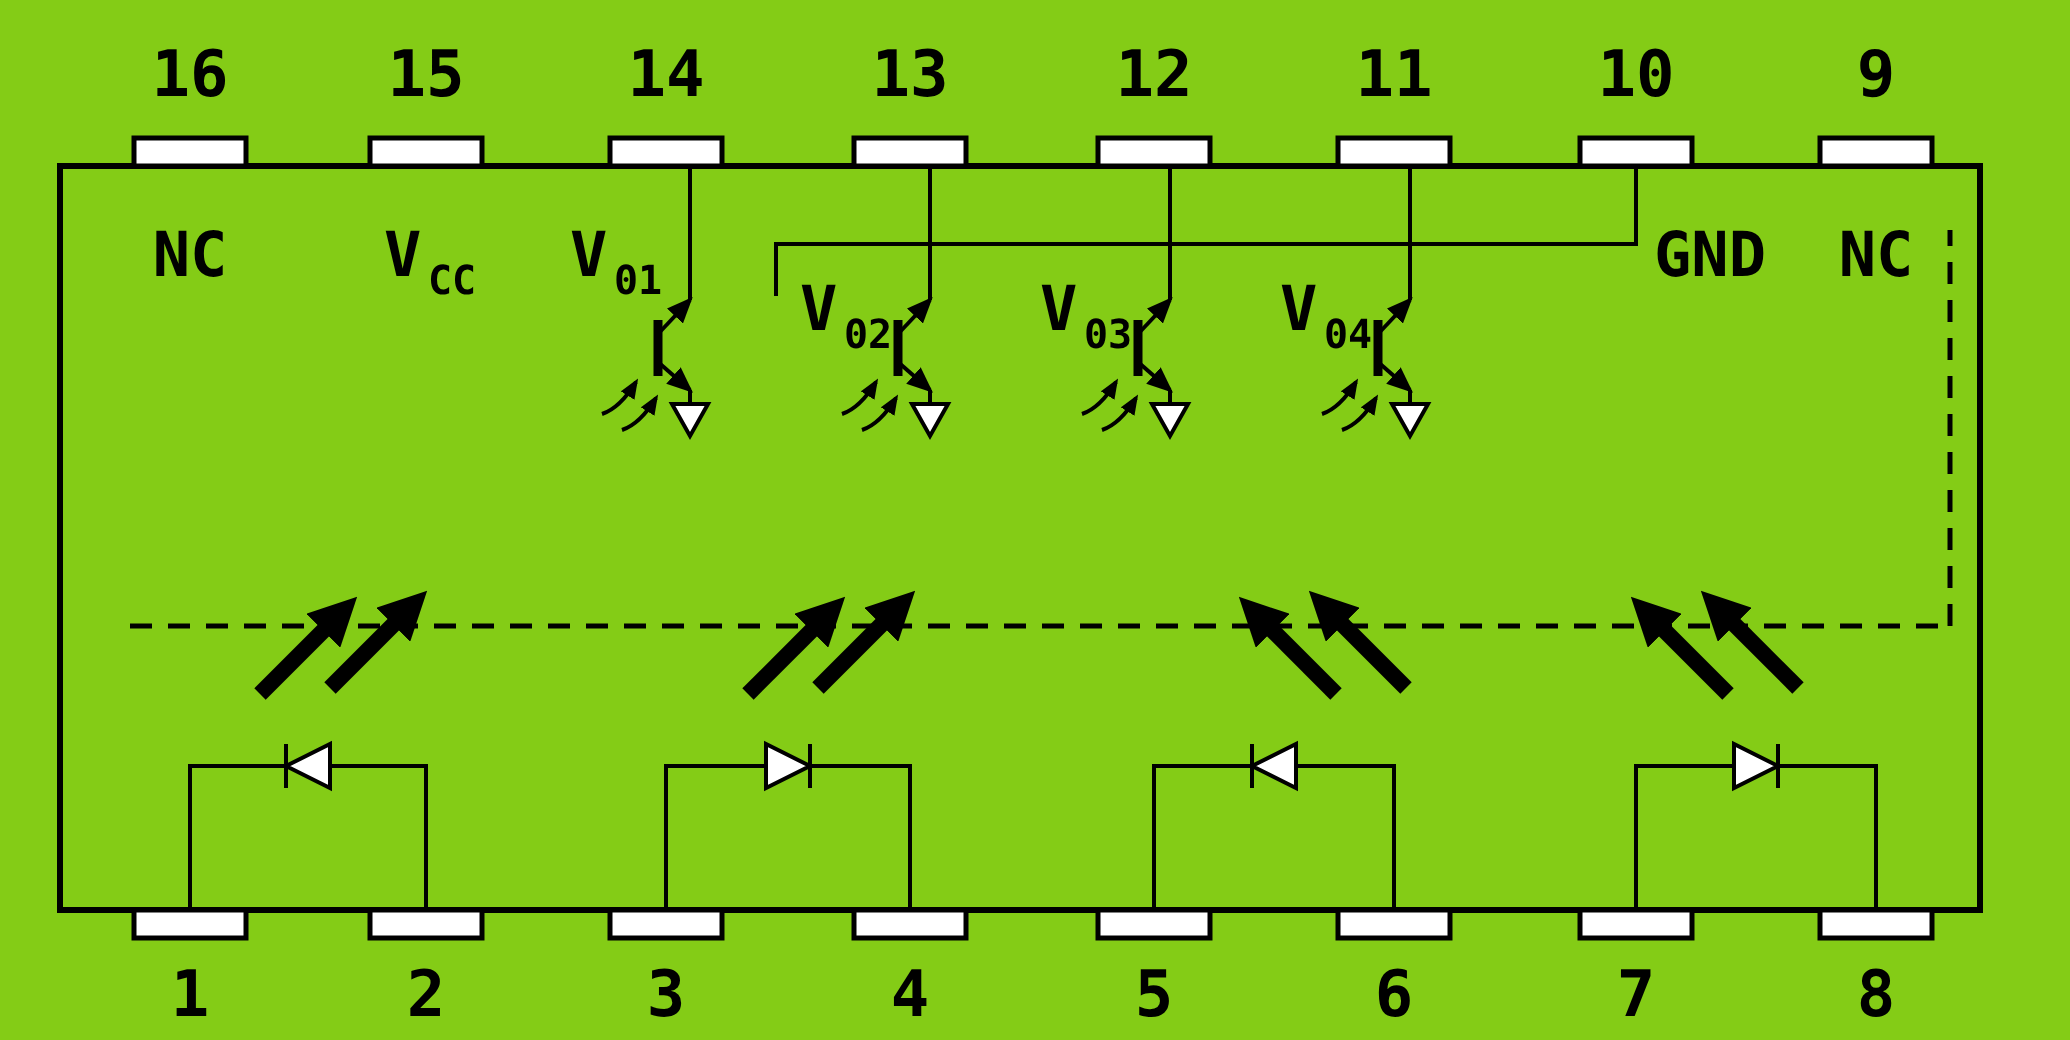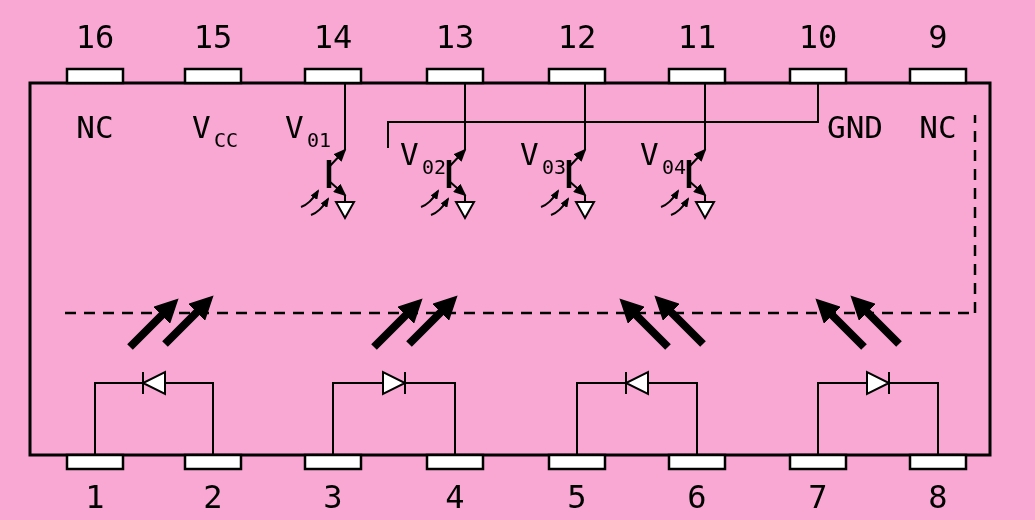--- a/index.html
+++ b/index.html
@@ -4,22 +4,23 @@
 <style>
   html, body {
     margin: 0;
     padding: 0;
     background: #ffffff;
     font-family: "DejaVu Sans Mono", monospace;
   }
   .canvas-wrap {
     width: 1035px;
     height: 520px;
-    background: #f9a8d4;
+    background: #84cc16;
     position: relative;
+    font-weight: bold;
   }
   svg { display: block; }
   text {
     fill: #000000;
     font-family: "DejaVu Sans Mono", monospace;
   }
   .pin-num   { font-size: 32px; }
   .pin-label { font-size: 31px; }
   .pin-sub   { font-size: 20px; }
   .wire      { stroke: #000; stroke-width: 2; fill: none; }

